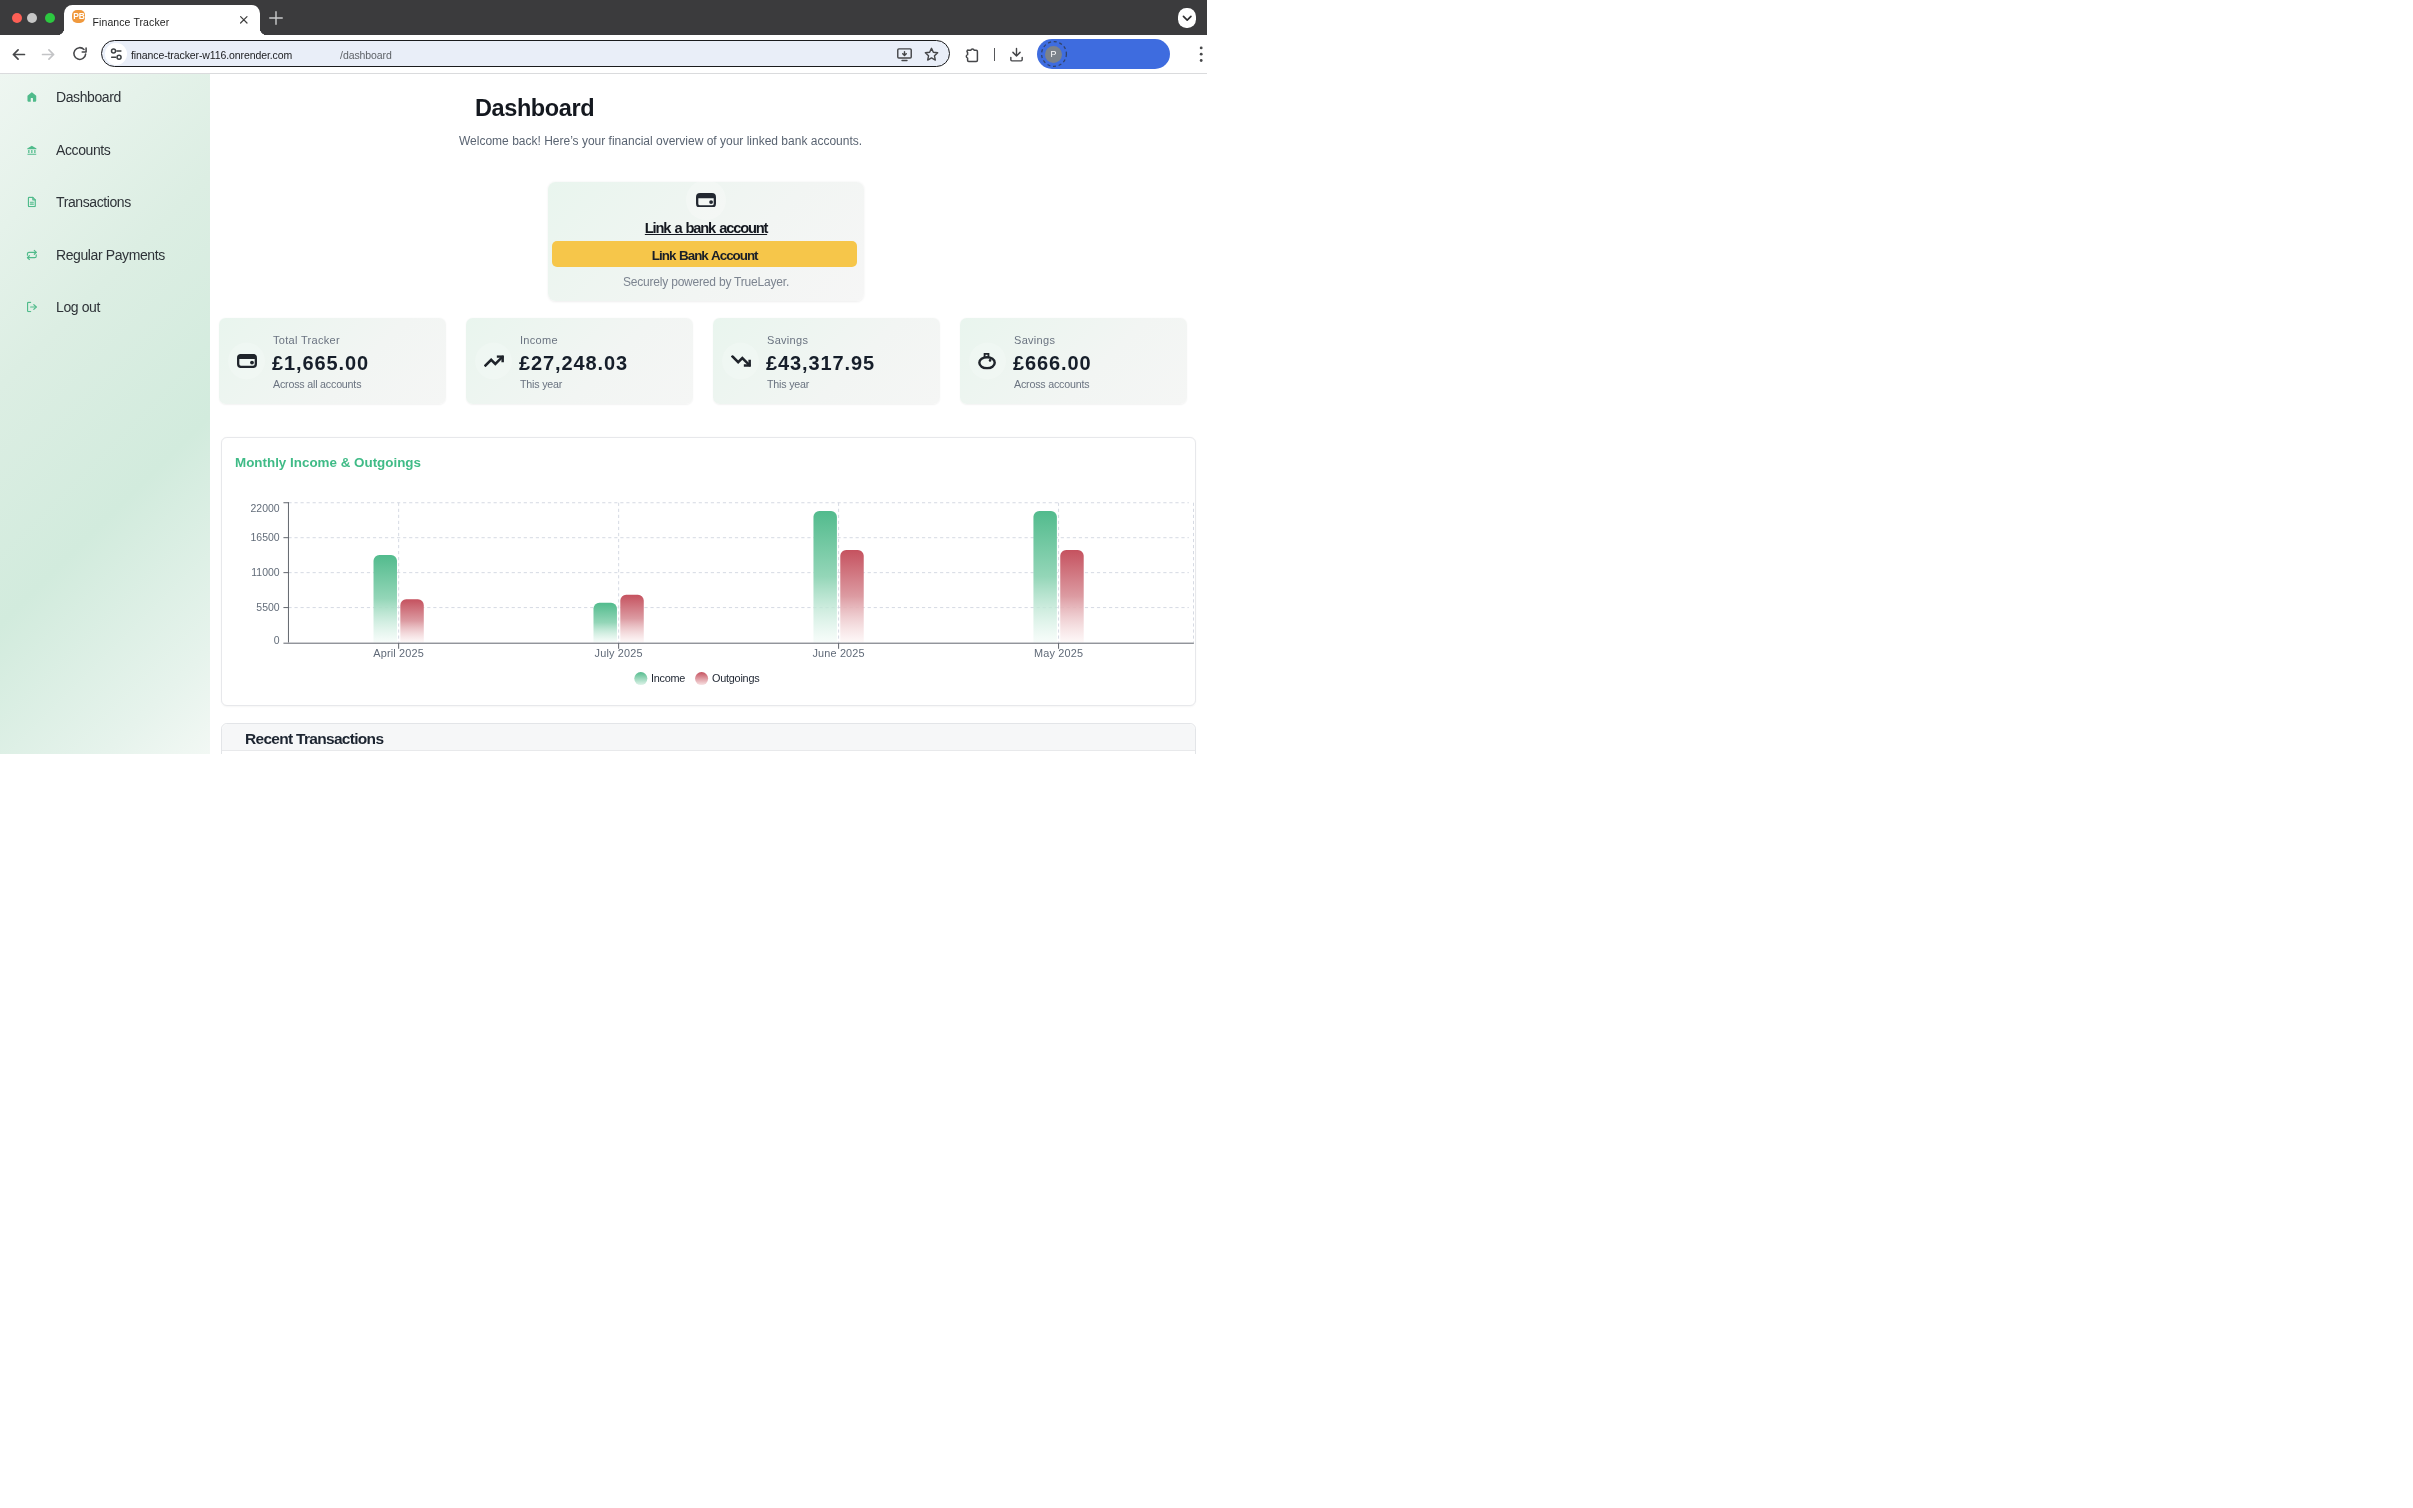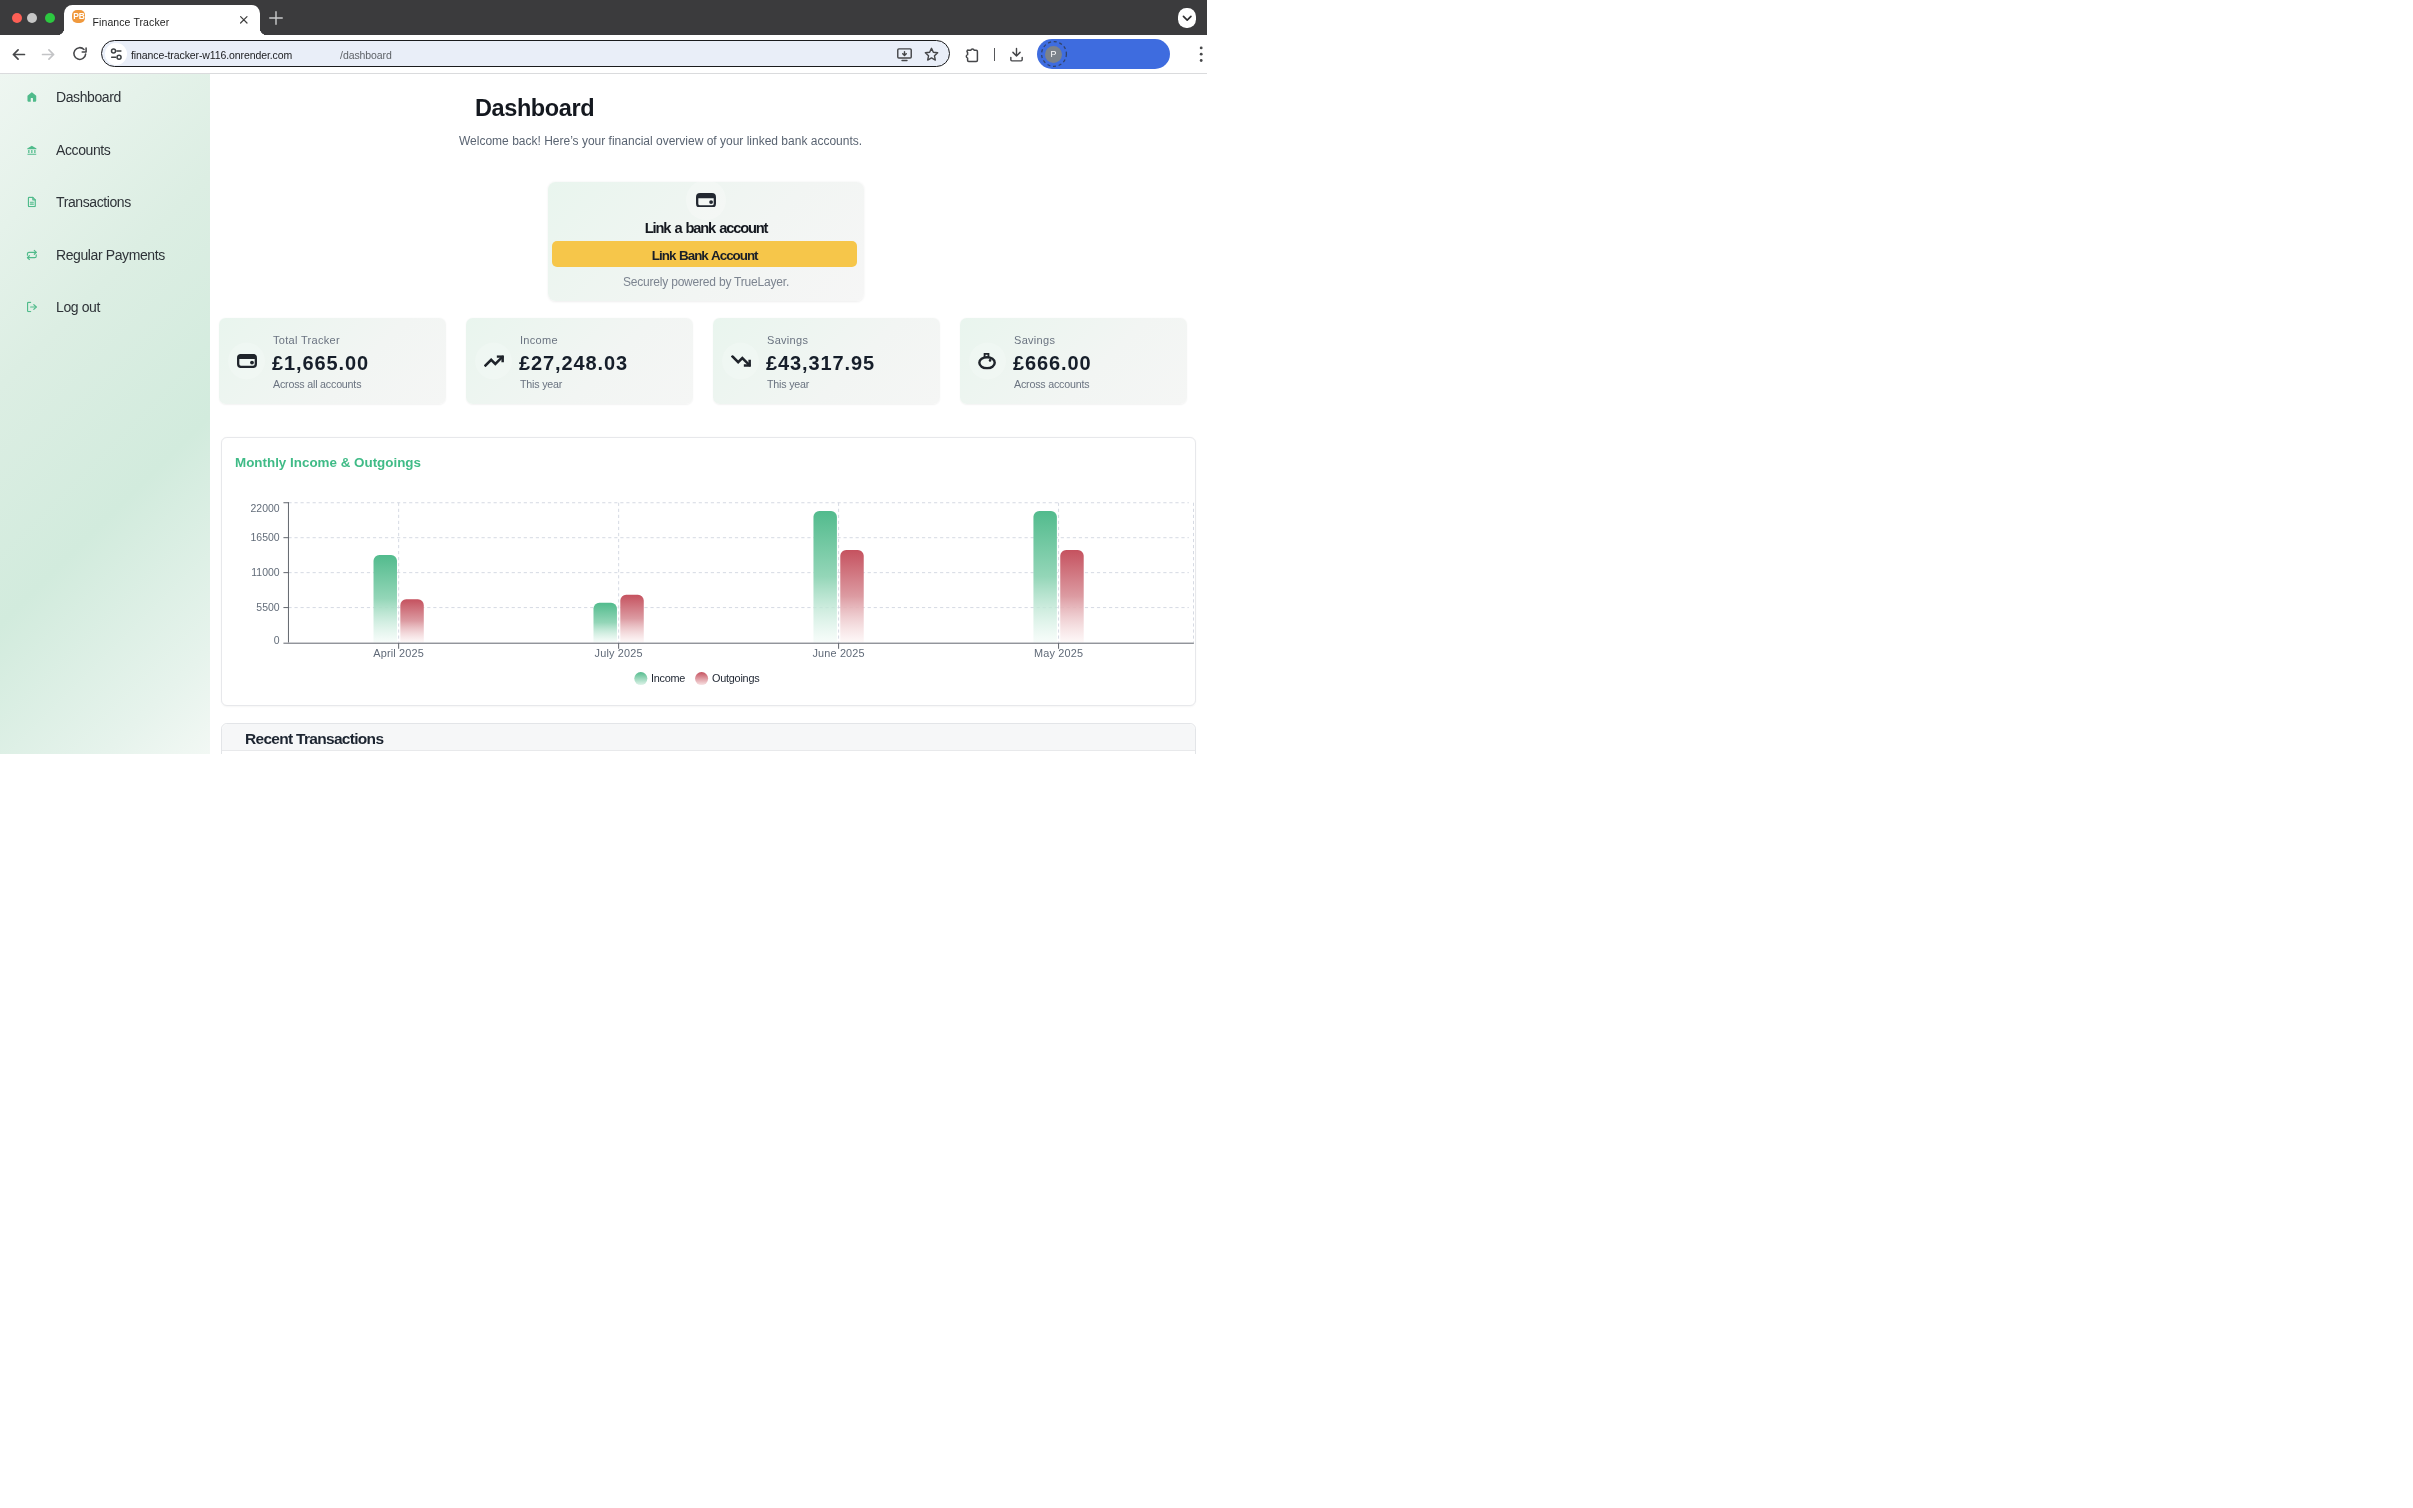--- a/index.html
+++ b/index.html
@@ -187,21 +187,21 @@
 <div id="h1">Dashboard</div>
 <div id="subtitle">Welcome back! Here’s your financial overview of your linked bank accounts.</div>
 
 <div id="linkcard">
   <div style="position:absolute; left:138px; top:-2.5px; width:40px; height:40px; border-radius:50%; background:rgba(255,255,255,0.25);"></div>
     <svg class="walleticon" width="20" height="14.7" viewBox="0 0 24 17.5" fill="none">
       <rect x="1.4" y="1.4" width="21.2" height="14.7" rx="3.4" stroke="#222831" stroke-width="2.75"></rect>
       <path d="M1.6 6.3 V4.8 a3.2 3.2 0 0 1 3.2 -3.2 h14.4 a3.2 3.2 0 0 1 3.2 3.2 V6.3 z" fill="#222831"></path>
       <circle cx="18.1" cy="10.8" r="2.3" fill="#222831"></circle>
     </svg>
-  <div style="position:absolute; left:0; top:38px; width:316px; text-align:center; font-size:14.7px; font-weight:bold; color:#14181f; letter-spacing:-1.2px; word-spacing:1.3px;">Link a bank account</div>
+  <div style="position:absolute; left:0; top:38px; width:316px; text-align:center; font-size:14.7px; font-weight:bold; color:#14181f; letter-spacing:-1.2px; word-spacing:1.3px;text-decoration:underline;">Link a bank account</div>
   <div id="lkbtn">Link Bank Account</div>
   <div id="lkcap">Securely powered by TrueLayer.</div>
 </div>
 
 <div class="stat" style="left:219px;">
   <div class="halo"></div>
     <svg class="icon" width="20" height="14.2" viewBox="0 0 24 17" fill="none">
       <rect x="1.4" y="1.4" width="21.2" height="14.2" rx="3.4" stroke="#1f242b" stroke-width="2.75"></rect>
       <path d="M1.6 6.2 V4.8 a3.2 3.2 0 0 1 3.2 -3.2 h14.4 a3.2 3.2 0 0 1 3.2 3.2 V6.2 z" fill="#1f242b"></path>
       <circle cx="18" cy="10.4" r="2.3" fill="#1f242b"></circle>

